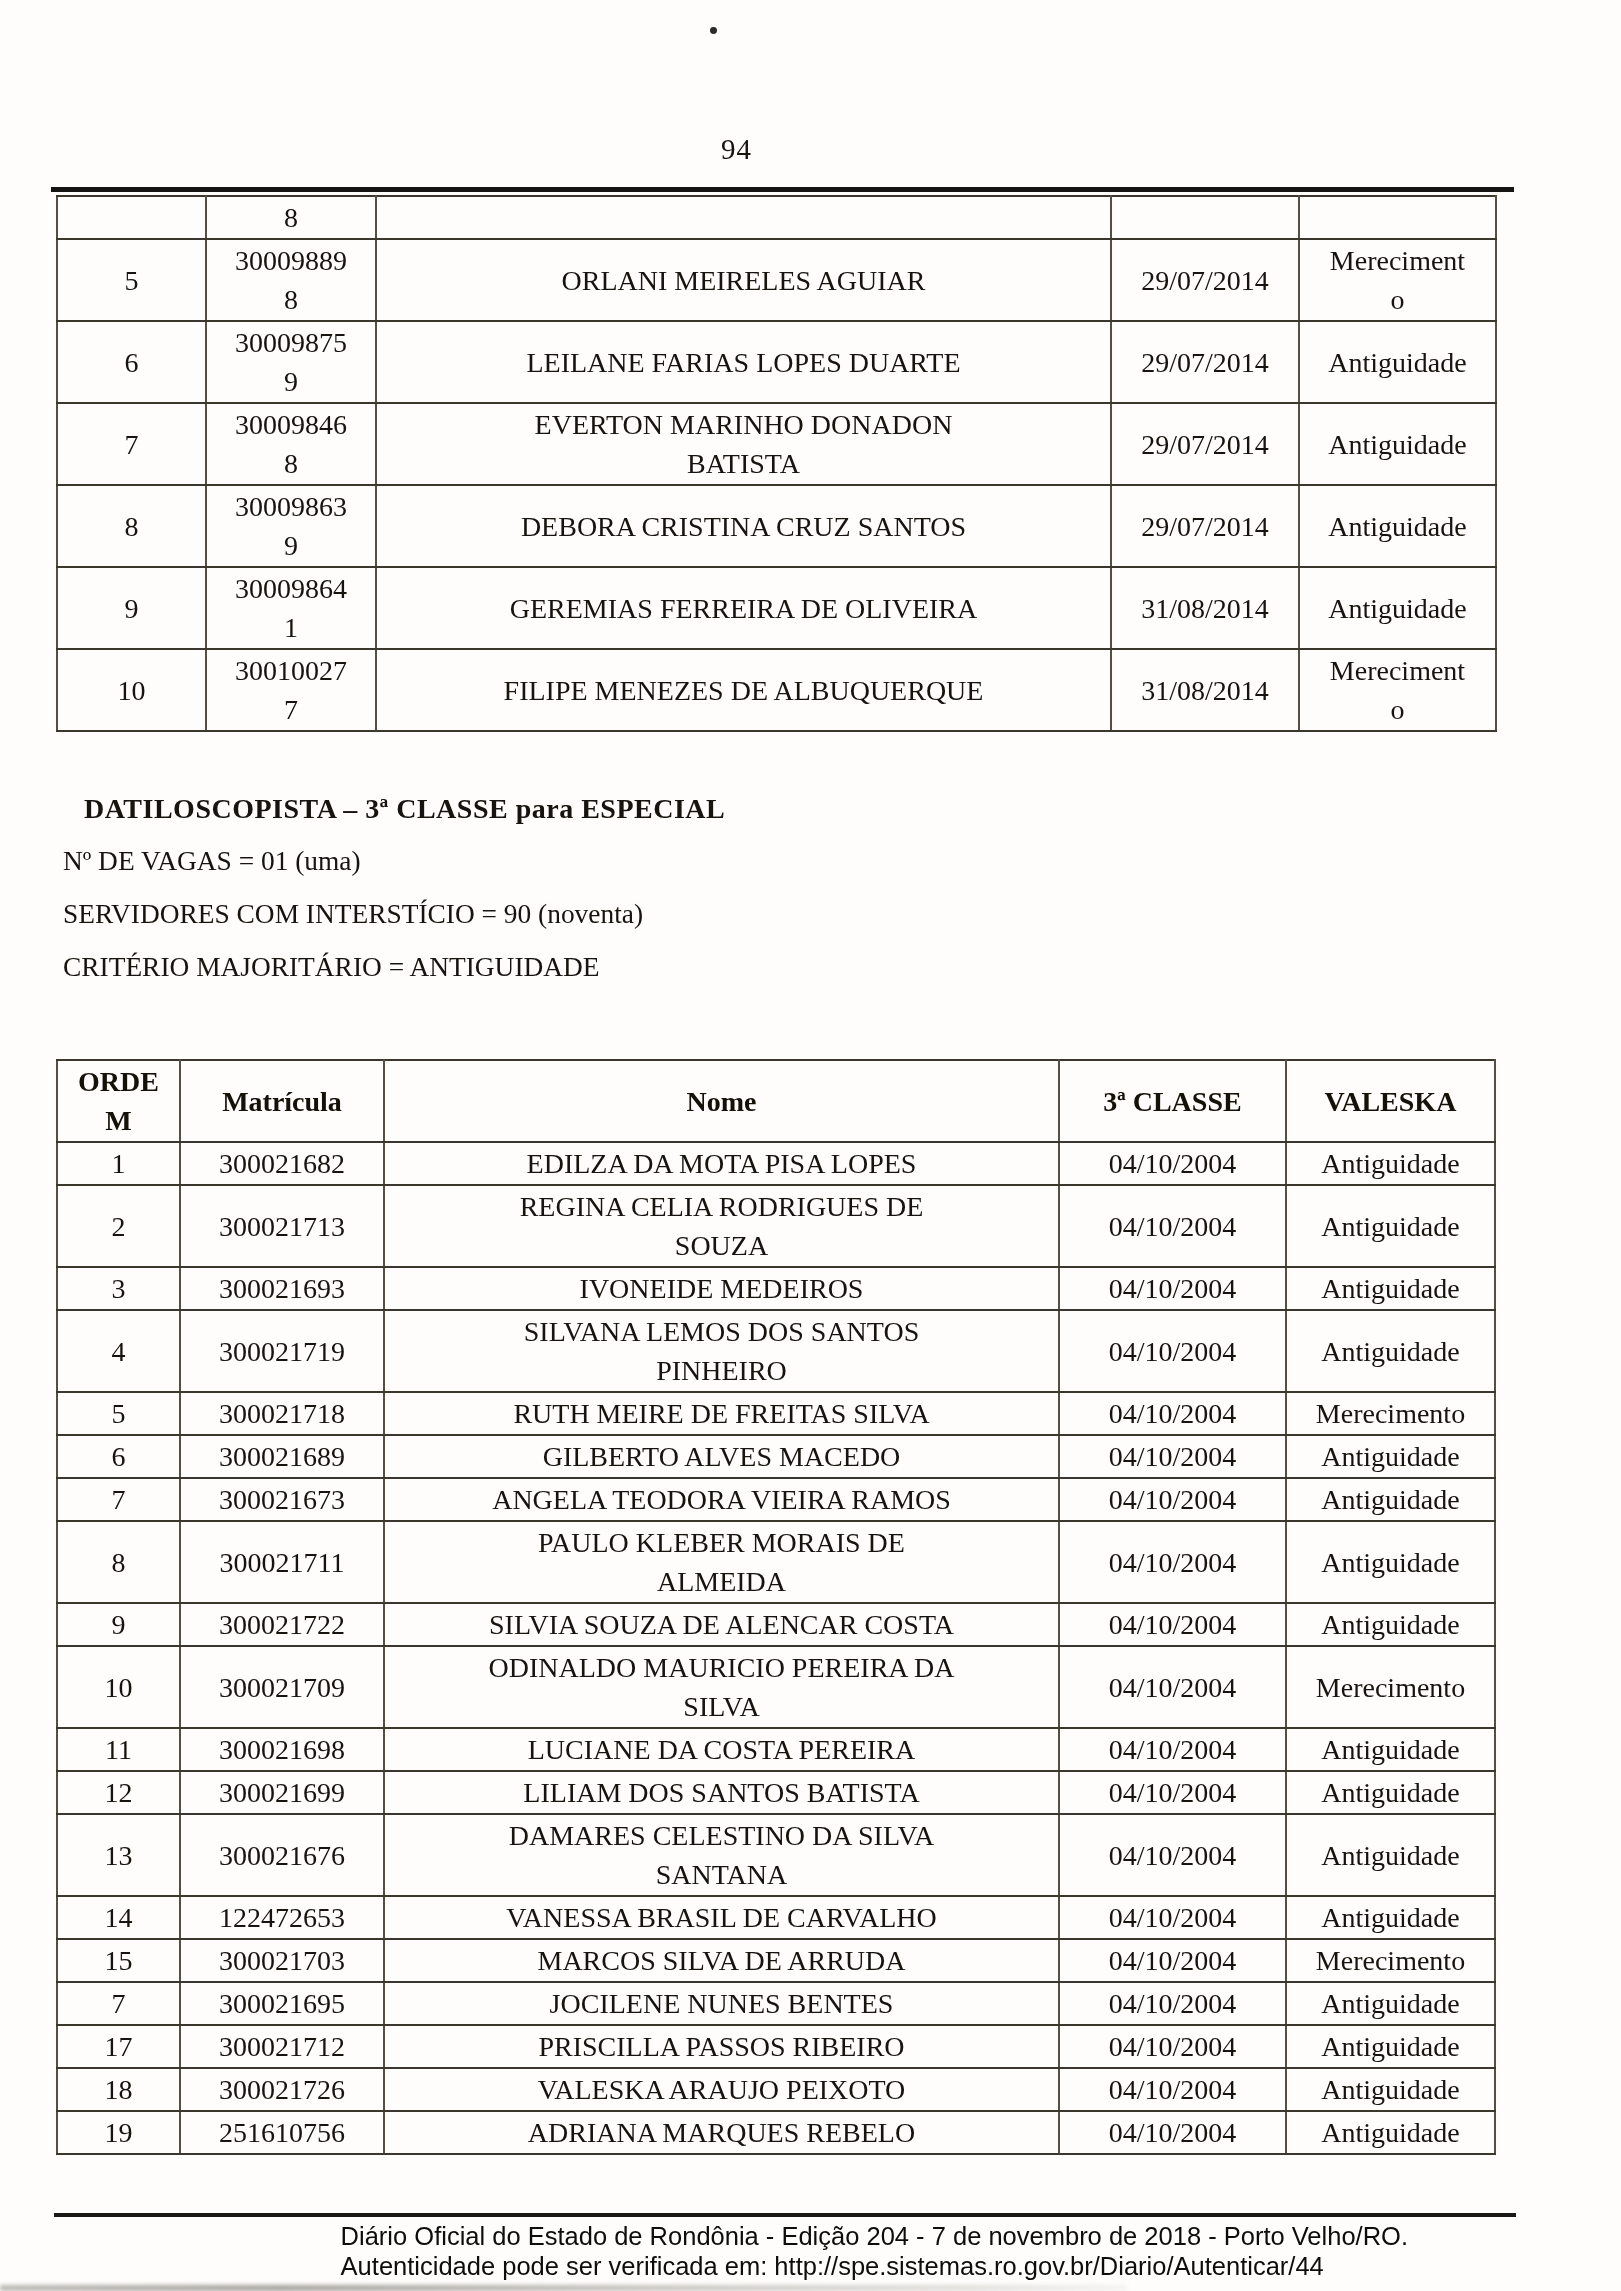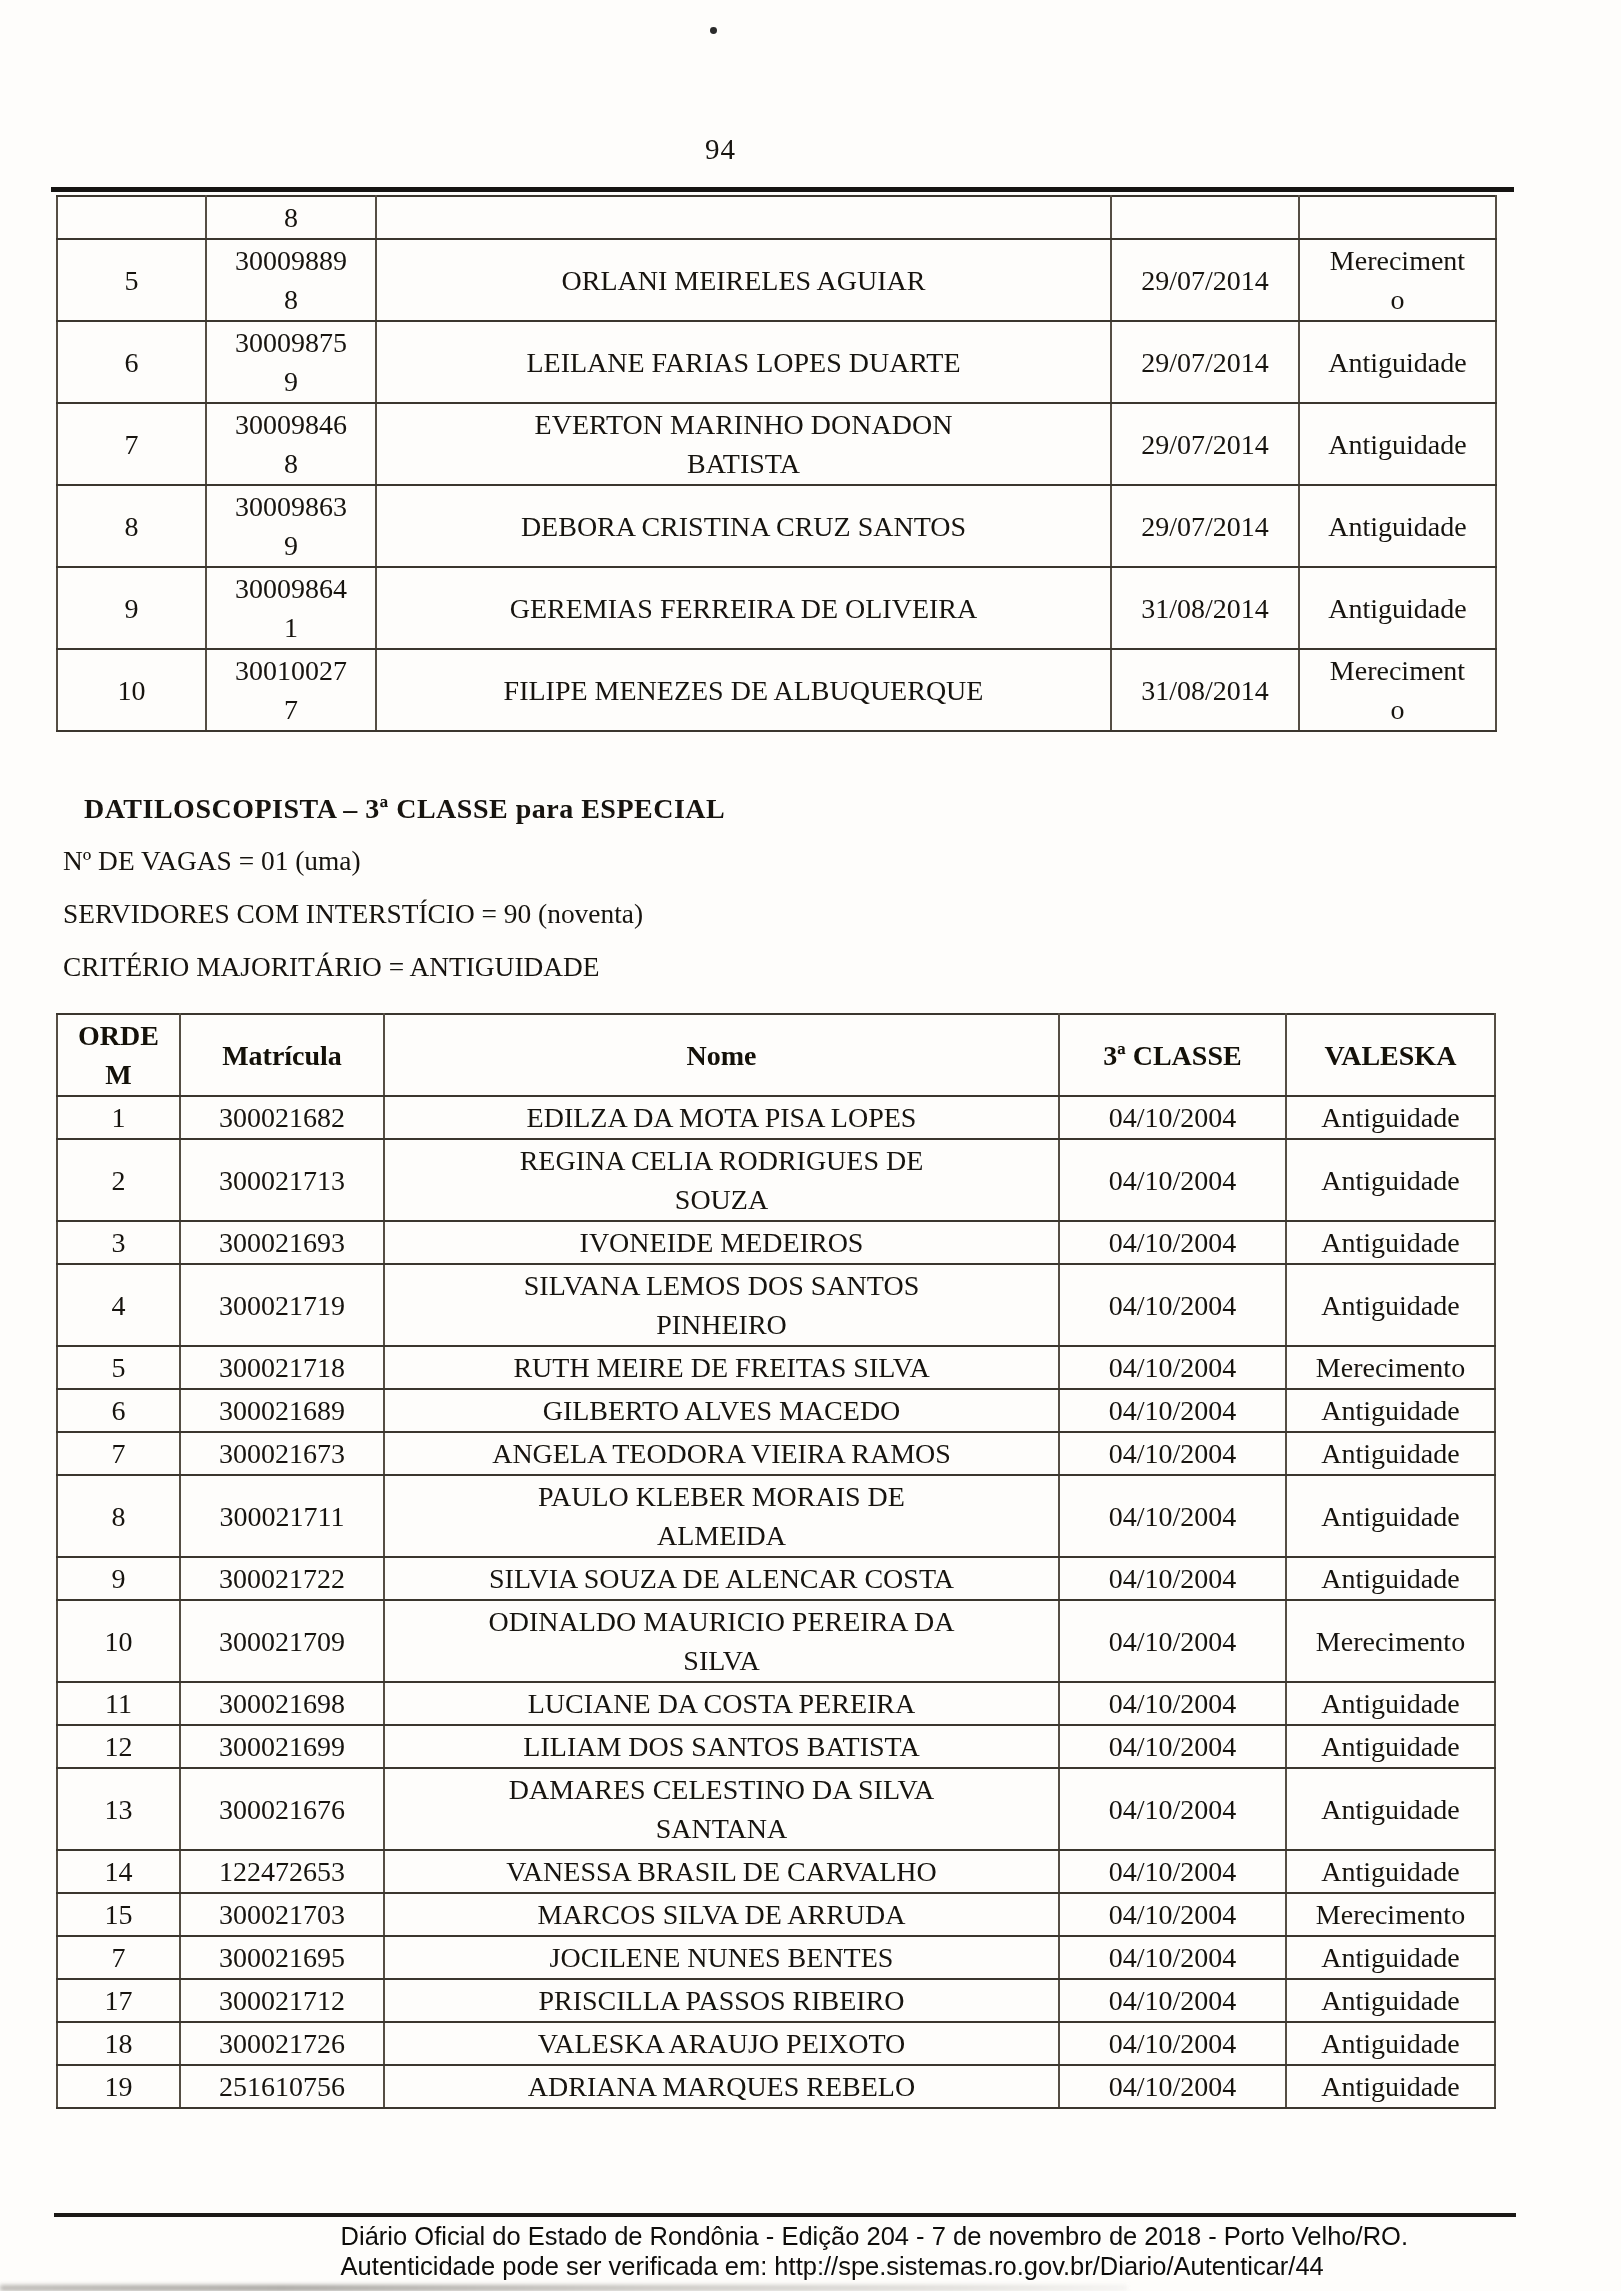--- a/index.html
+++ b/index.html
@@ -26,37 +26,38 @@
     background: #2b2b2b;
   }
   .page-number {
     position: absolute;
     top: 133px;
     left: 0;
     width: 1441px;
     text-align: center;
     font-size: 29px;
     letter-spacing: 1px;
+    padding-left: 16px;
   }
   .top-rule {
     position: absolute;
     top: 187px;
     left: 51px;
     width: 1463px;
     height: 4.9px;
     background: #161412;
   }
   table {
     position: absolute;
     border-collapse: collapse;
     table-layout: fixed;
     background: transparent;
   }
   table.t1 { top: 195px; left: 56px; width: 1439px; }
-  table.t2 { top: 1013px; left: 56px; width: 1439px; }
+  table.t2 { top: 1059px; left: 56px; width: 1439px; }
   table, td, th {
     border: 2px solid #554e44;
   }
   td, th {
     border-top-width: 2.9px;
     border-bottom-width: 2.9px;
     border-top-color: #3b362e;
     border-bottom-color: #3b362e;
     font-size: 28px;
     line-height: 39px;

